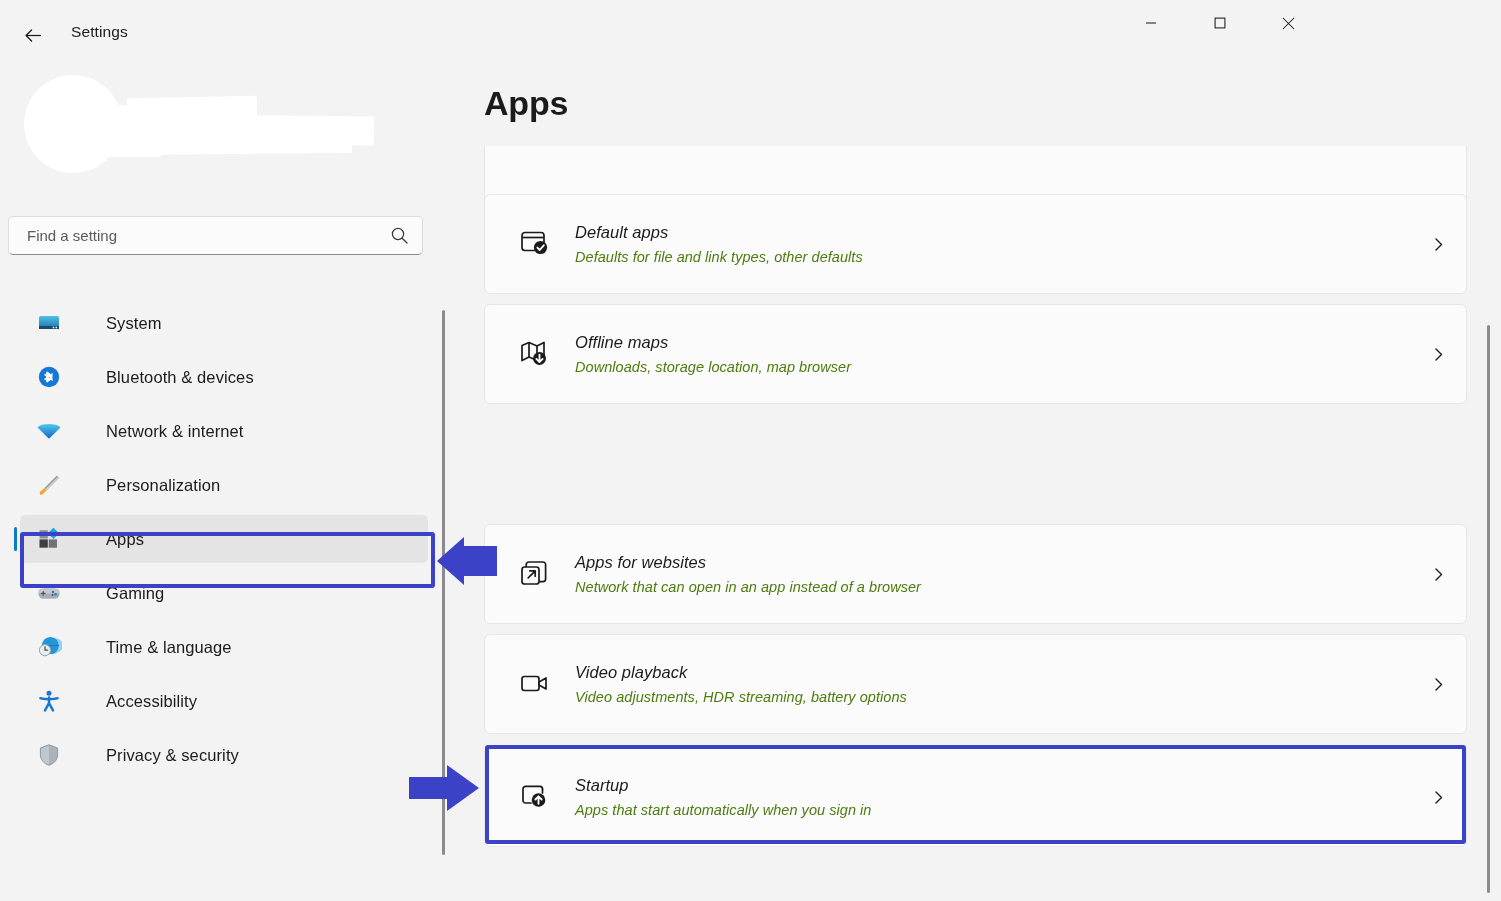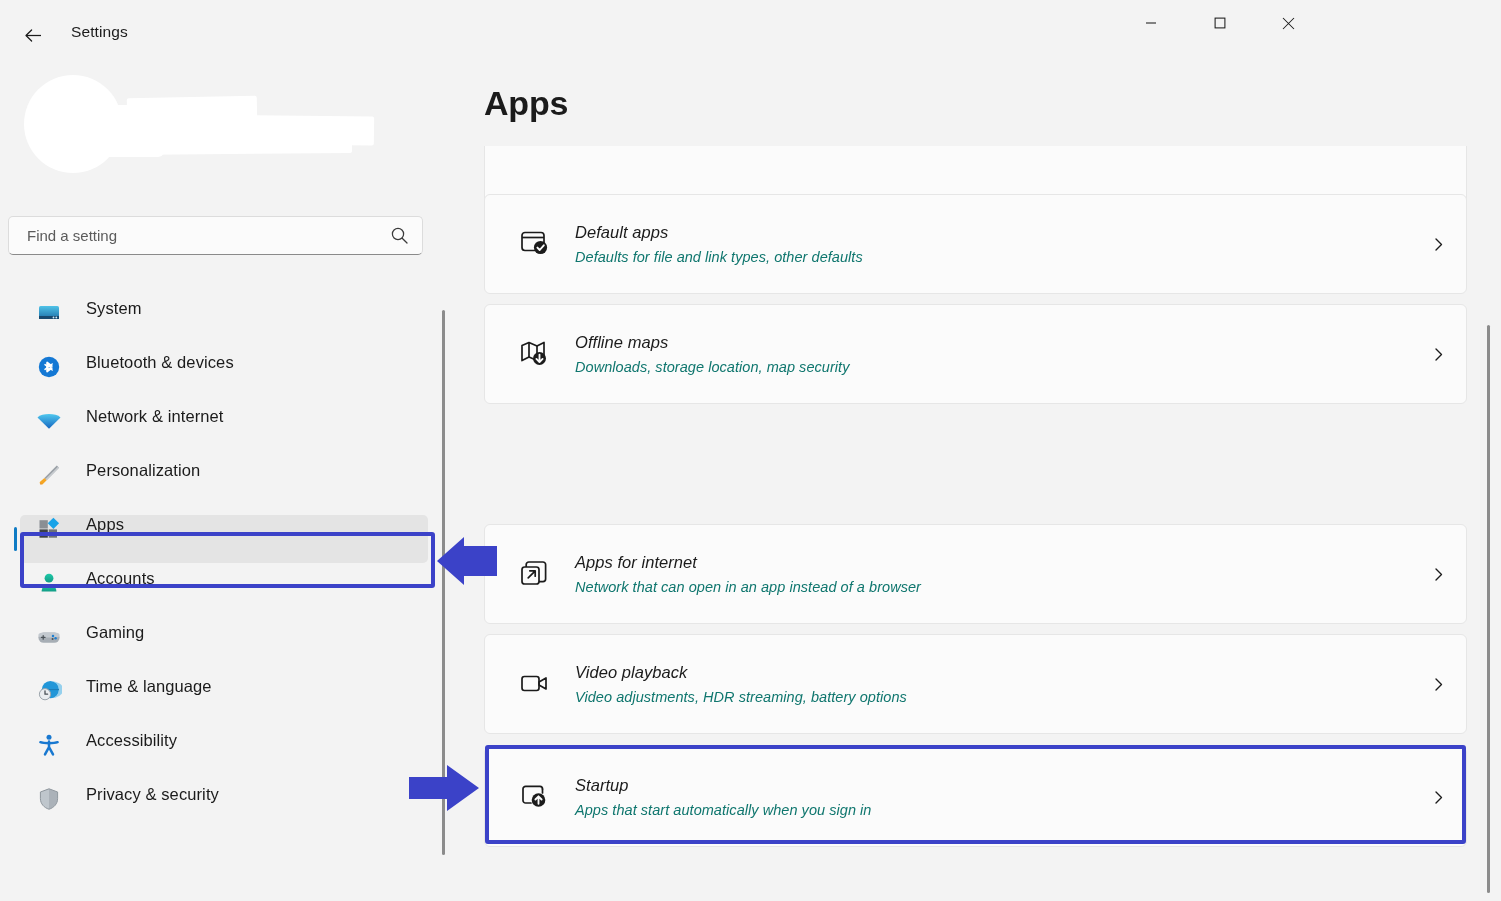--- a/index.html
+++ b/index.html
@@ -102,23 +102,24 @@
     display: flex; align-items: center; justify-content: center;
   }
 
   .navlist {
     position: absolute; left: 8px; top: 225px;
     width: 432px; height: 600px;
   }
   .navitem {
     position: relative;
     height: 48px; margin: 6px 12px 6px 12px;
-    display: flex; 
+    display: flex; align-items: center;
     border-radius: 5px; cursor: default;
     padding-left: 14px;
+    gap: 20px;
   }
   .navitem.selected { background: #E4E4E4; }
   .navitem.selected::before {
     content: ""; position: absolute;
     left: -6px; top: 12px; width: 3px; height: 24px;
     background: #0F7BC4; border-radius: 2px;
   }
   .nav-ico {
     width: 30px; height: 28px; margin-right: 22px;
     display: flex; align-items: center; justify-content: center;
@@ -174,21 +175,21 @@
     width: 46px; height: 46px; margin-left: 27px;
     display: flex; align-items: center; justify-content: center;
     flex: none;
   }
   .card-text { margin-left: 17px; flex: 1; }
   .card-title {
     font-size: 16.5px; color: #1B1B1B; line-height: 23px;
     letter-spacing: .05px;
   }
   .card-sub {
-    font-size: 14.5px; color: #0f766e; line-height: 22px;
+    font-size: 14.5px; color: #4d7c0f; line-height: 22px;
     margin-top: 2px; letter-spacing: .05px;
   }
   .chev {
     width: 56px; display: flex; align-items: center; justify-content: center;
     flex: none;
   }
 
   
   .cs-track {
     position: absolute; right: 6px; top: 257px;
@@ -333,35 +334,20 @@
         <svg width="26" height="26" viewBox="0 0 26 26">
           <rect x="3.5" y="4.2" width="8.3" height="8.3" fill="#8A8E93"></rect>
           <rect x="3.5" y="13.4" width="8.3" height="8.3" fill="#3C4043"></rect>
           <rect x="12.7" y="13.4" width="8.3" height="8.3" fill="#6E7276"></rect>
           <rect x="13.4" y="3.3" width="8.0" height="8.0" fill="#18A3E8" transform="rotate(45 17.4 7.3)"></rect>
         </svg>
       </span>
       <span class="nav-label">Apps</span>
     </div>
 
-    <div class="navitem">
-      <span class="nav-ico">
-        <svg width="26" height="26" viewBox="0 0 26 26">
-          <defs>
-              <linearGradient id="g-per" x1="0" y1="0" x2="0" y2="1">
-            <stop offset="0" stop-color="#20C9A8"></stop>
-                <stop offset="1" stop-color="#119C85"></stop>
-              </linearGradient>
-            </defs>
-          <circle cx="13" cy="8.2" r="4.4" fill="url(#g-per)"></circle>
-          <path d="M5.6 21.6 C5.6 16.8 9.0 14.4 13 14.4 C17 14.4 20.4 16.8 20.4 21.6 Z" fill="url(#g-per)"></path>
-        </svg>
-      </span>
-      <span class="nav-label">Accounts</span>
-    </div>
 
     <div class="navitem">
       <span class="nav-ico">
         <svg width="26" height="26" viewBox="0 0 26 26">
           <rect x="2.4" y="8.4" width="21.2" height="10.4" rx="5.2" fill="#A7AEB5"></rect>
           <rect x="2.4" y="8.4" width="21.2" height="5.2" rx="5.2" fill="#C3C9CF"></rect>
           <path d="M7.2 11.6 V15.2 M5.4 13.4 H9.0" stroke="#4C5359" stroke-width="1.25" stroke-linecap="round"></path>
           <circle cx="17.0" cy="11.9" r="1.25" fill="#1E7FD0"></circle>
           <circle cx="19.6" cy="14.3" r="1.25" fill="#1E7FD0"></circle>
           <circle cx="16.6" cy="15.0" r="1.05" fill="#4C5359"></circle>
@@ -448,41 +434,41 @@
       <span class="card-ico">
         <svg width="34" height="34" viewBox="0 0 34 34">
           <path d="M4 8.5 L11 5.5 L19 9 L26 5.5 V20 L19 23.5 L11 20 L4 23.5 Z" stroke="#1B1B1B" stroke-width="1.7" fill="none" stroke-linejoin="round"></path>
           <path d="M11 5.5 V20 M19 9 V23.5" stroke="#1B1B1B" stroke-width="1.7"></path>
           <circle cx="21.5" cy="21.5" r="6.5" fill="#1B1B1B"></circle>
           <path d="M21.5 17.6 V25.0 M18.4 21.9 L21.5 25.1 L24.6 21.9" stroke="#FBFBFB" stroke-width="1.85" fill="none" stroke-linecap="round" stroke-linejoin="round"></path>
         </svg>
       </span>
       <span class="card-text">
         <div class="card-title">Offline maps</div>
-        <div class="card-sub">Downloads, storage location, map security</div>
+        <div class="card-sub">Downloads, storage location, map browser</div>
       </span>
       <span class="chev">
         <svg width="15" height="15" viewBox="0 0 15 15">
           <path d="M5 2 L10.5 7.5 L5 13" stroke="#1B1B1B" stroke-width="1.35" fill="none" stroke-linecap="round" stroke-linejoin="round"></path>
         </svg>
       </span>
     </div>
 
 
     <div class="card" style="top:456px">
       <span class="card-ico">
         <svg width="34" height="34" viewBox="0 0 34 34">
           <rect x="4" y="10" width="17" height="17" rx="2.6" stroke="#1B1B1B" stroke-width="1.7" fill="none"></rect>
           <path d="M8.2 10 V7.6 A2.6 2.6 0 0 1 10.8 5 H25 A2.6 2.6 0 0 1 27.6 7.6 V22
                    A2.6 2.6 0 0 1 25 24.6 H21" stroke="#1B1B1B" stroke-width="1.7" fill="none"></path>
           <path d="M10.2 20.8 L17 14.2 M11.8 13.8 H17.2 V19.2" stroke="#1B1B1B" stroke-width="1.7" fill="none" stroke-linecap="round" stroke-linejoin="round"></path>
         </svg>
       </span>
       <span class="card-text">
-        <div class="card-title">Apps for internet</div>
+        <div class="card-title">Apps for websites</div>
         <div class="card-sub">Network that can open in an app instead of a browser</div>
       </span>
       <span class="chev">
         <svg width="15" height="15" viewBox="0 0 15 15">
           <path d="M5 2 L10.5 7.5 L5 13" stroke="#1B1B1B" stroke-width="1.35" fill="none" stroke-linecap="round" stroke-linejoin="round"></path>
         </svg>
       </span>
     </div>
 
     <div class="card" style="top:566px">

